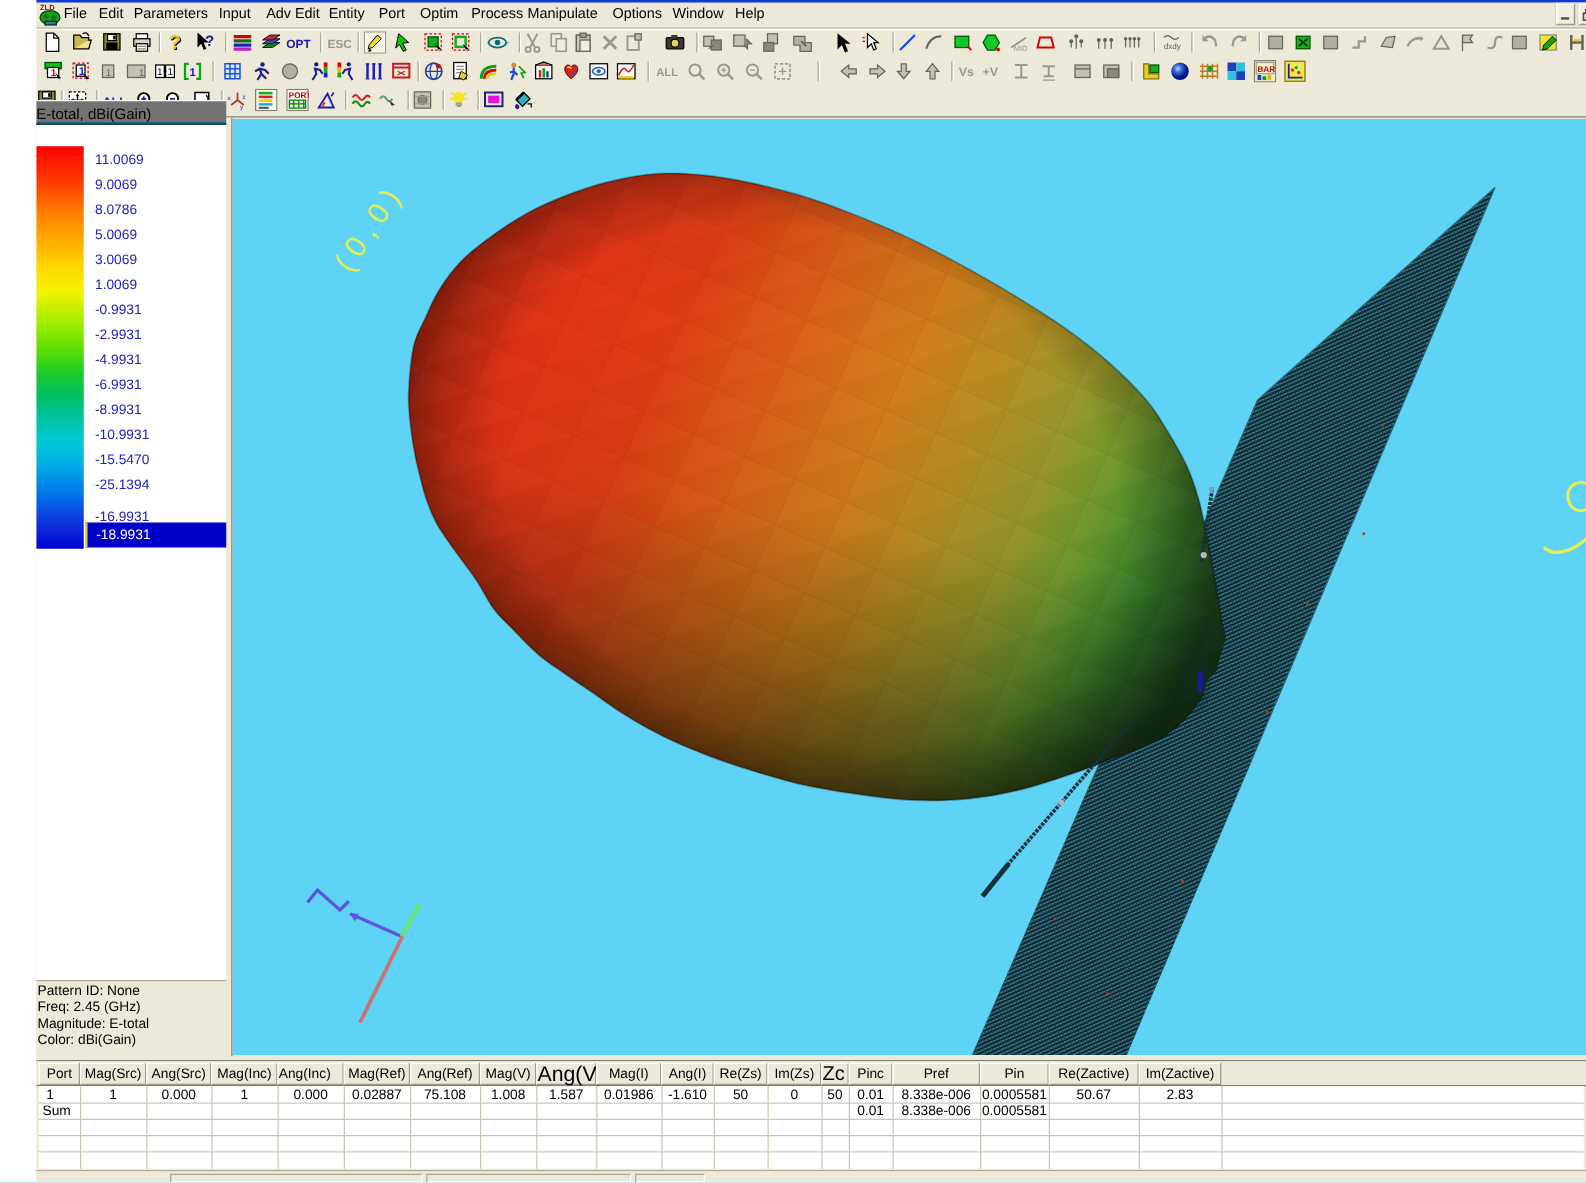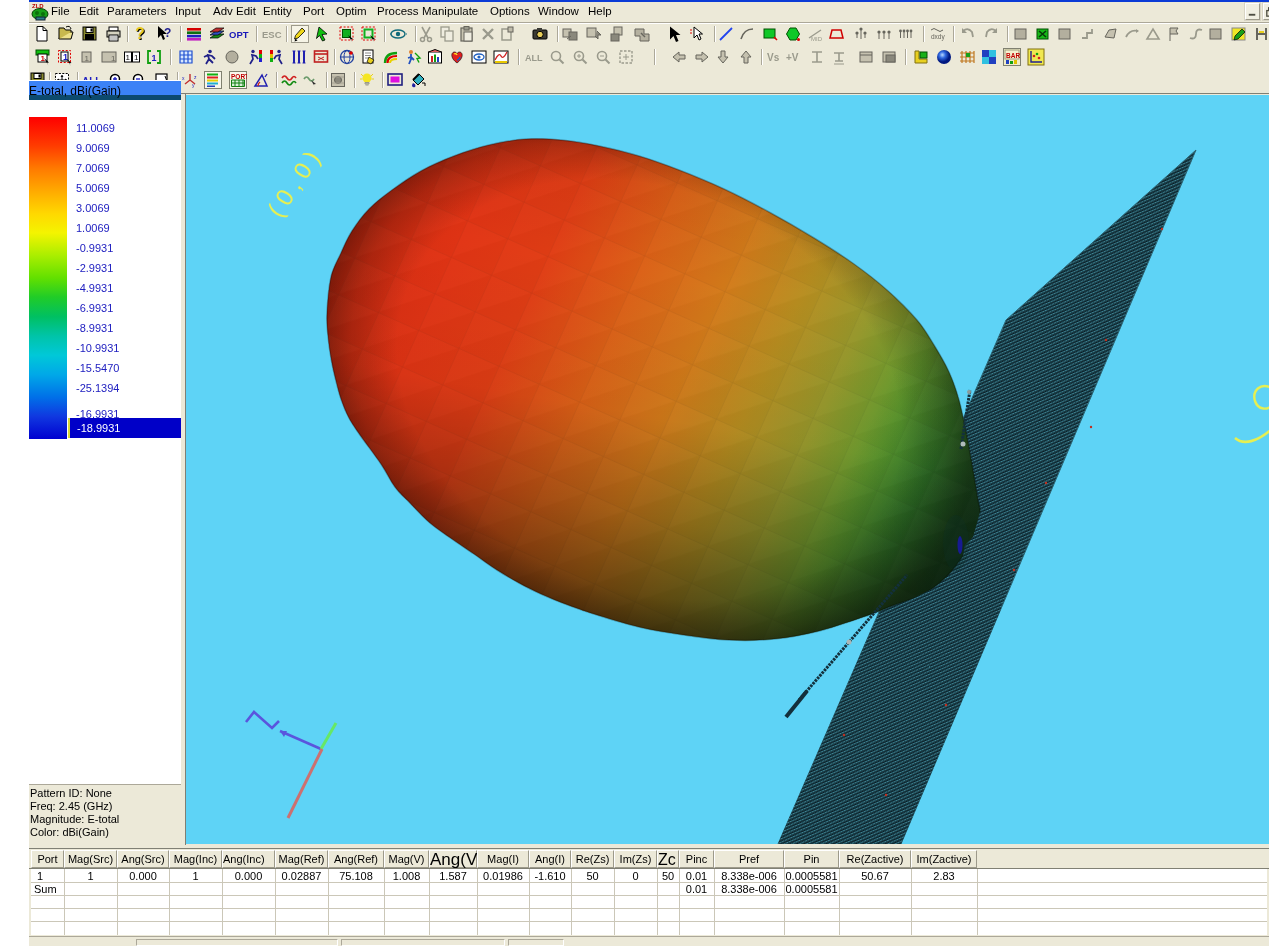--- a/index.html
+++ b/index.html
@@ -555,29 +555,29 @@
 <svg class="abs" style="left:380px;top:71px" width="18" height="18" viewBox="0 0 18 18">
       <path d="M4 9 l6-6 5 5 -6 6z" fill="#30b0c0" stroke="#000"></path>
       <path d="M10 3 l-6 6" stroke="#000" stroke-width="2"></path>
       <path d="M4 12 q-2 3 0 4 q2 1 2.5-1 q.3-2 -2.5-3z" fill="#2020a0"></path>
       <path d="M13 12 h3 v3" fill="none" stroke="#000"></path>
     </svg>
 <div class="abs" style="left:0;top:93px;width:1269px;height:1px;background:#808074"></div>
 <div class="abs" style="left:152px;top:94px;width:5px;height:753px;background:#ece9d8;border-right:1px solid #808074"></div>
 <div class="abs" style="left:1243px;top:94px;width:4px;height:753px;background:#ece9d8;border-left:1px solid #d8d4c4"></div>
 <div class="abs" style="left:0;top:94px;width:152px;height:691px;background:#fff"></div>
-<div class="abs" style="left:0;top:80px;width:152px;height:20px;background:#3b82f6;border-bottom:5px solid #0c4a6e;border-top:1px solid #fff">
+<div class="abs" style="left:0;top:80px;width:152px;height:20px;background:#737373;border-bottom:2px solid #0c4a6e;border-top:1px solid #fff">
       <div class="t11" style="left:0px;top:3px;font-size:12px">E-total, dBi(Gain)</div>
     </div>
 <div class="abs" style="left:0;top:117px;width:38px;height:322px;background:linear-gradient(to bottom,
 #fe0000 0%,#ff3c00 9%,#ff7a00 16%,#ffaa00 23%,#ffd800 30%,#f4f400 36%,#aaee00 43%,#62e000 50%,
 #20cc28 56%,#00c062 62%,#00c4a8 68%,#00c8d8 74%,#00a8e8 80%,#0070e8 87%,#1038e0 93%,#0000d0 100%)"></div>
 <div class="t11" style="left:47px;top:121.5px;color:#2020c0">11.0069</div>
 <div class="t11" style="left:47px;top:141.6px;color:#2020c0">9.0069</div>
-<div class="t11" style="left:47px;top:161.6px;color:#2020c0">7.0069</div>
+<div class="t11" style="left:47px;top:161.6px;color:#2020c0">8.0786</div>
 <div class="t11" style="left:47px;top:181.7px;color:#2020c0">5.0069</div>
 <div class="t11" style="left:47px;top:201.7px;color:#2020c0">3.0069</div>
 <div class="t11" style="left:47px;top:221.8px;color:#2020c0">1.0069</div>
 <div class="t11" style="left:47px;top:241.8px;color:#2020c0">-0.9931</div>
 <div class="t11" style="left:47px;top:261.9px;color:#2020c0">-2.9931</div>
 <div class="t11" style="left:47px;top:281.9px;color:#2020c0">-4.9931</div>
 <div class="t11" style="left:47px;top:302.0px;color:#2020c0">-6.9931</div>
 <div class="t11" style="left:47px;top:322.0px;color:#2020c0">-8.9931</div>
 <div class="t11" style="left:47px;top:342.1px;color:#2020c0">-10.9931</div>
 <div class="t11" style="left:47px;top:362.1px;color:#2020c0">-15.5470</div>

